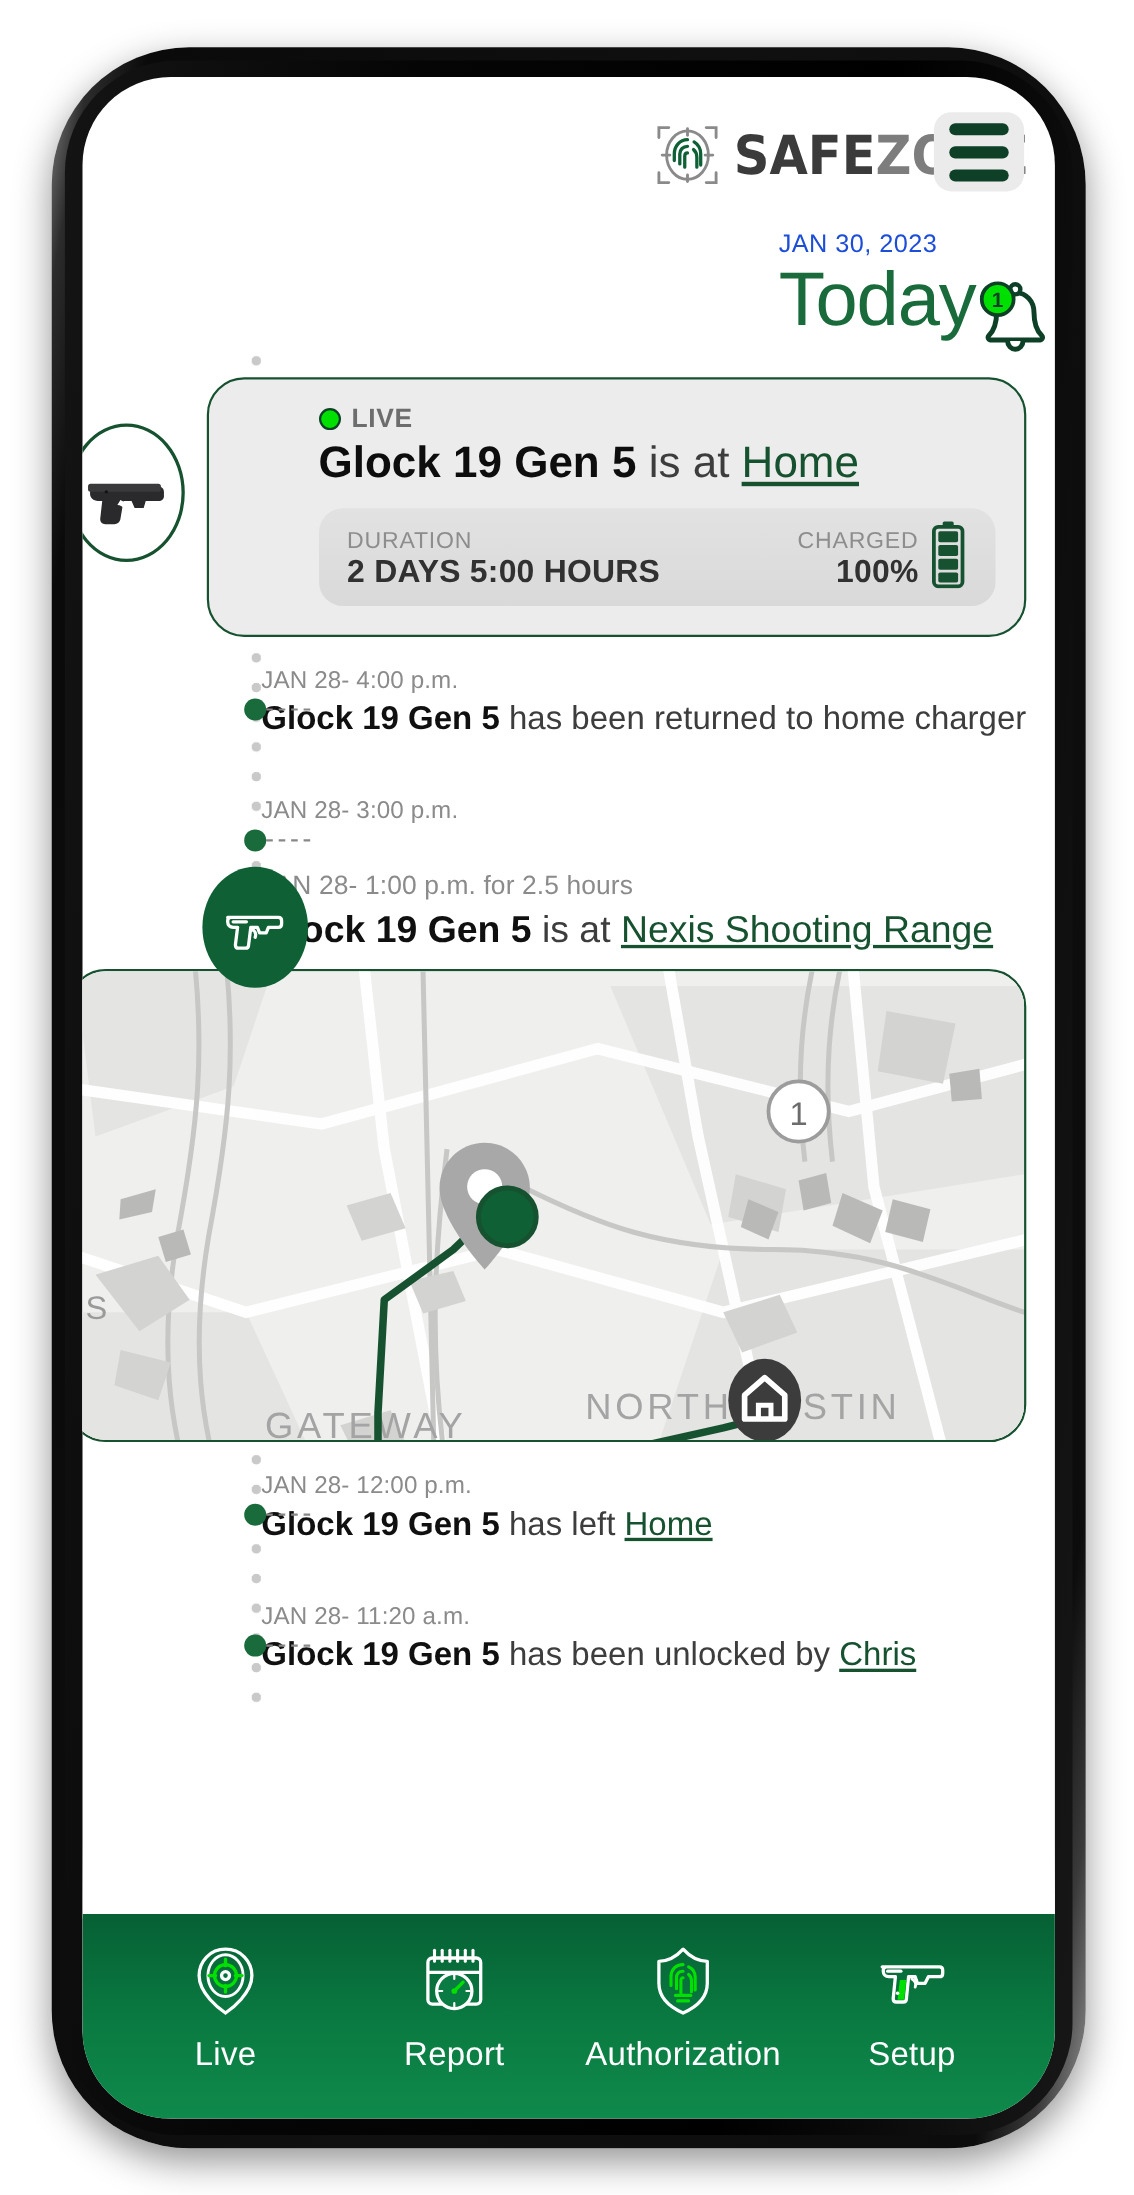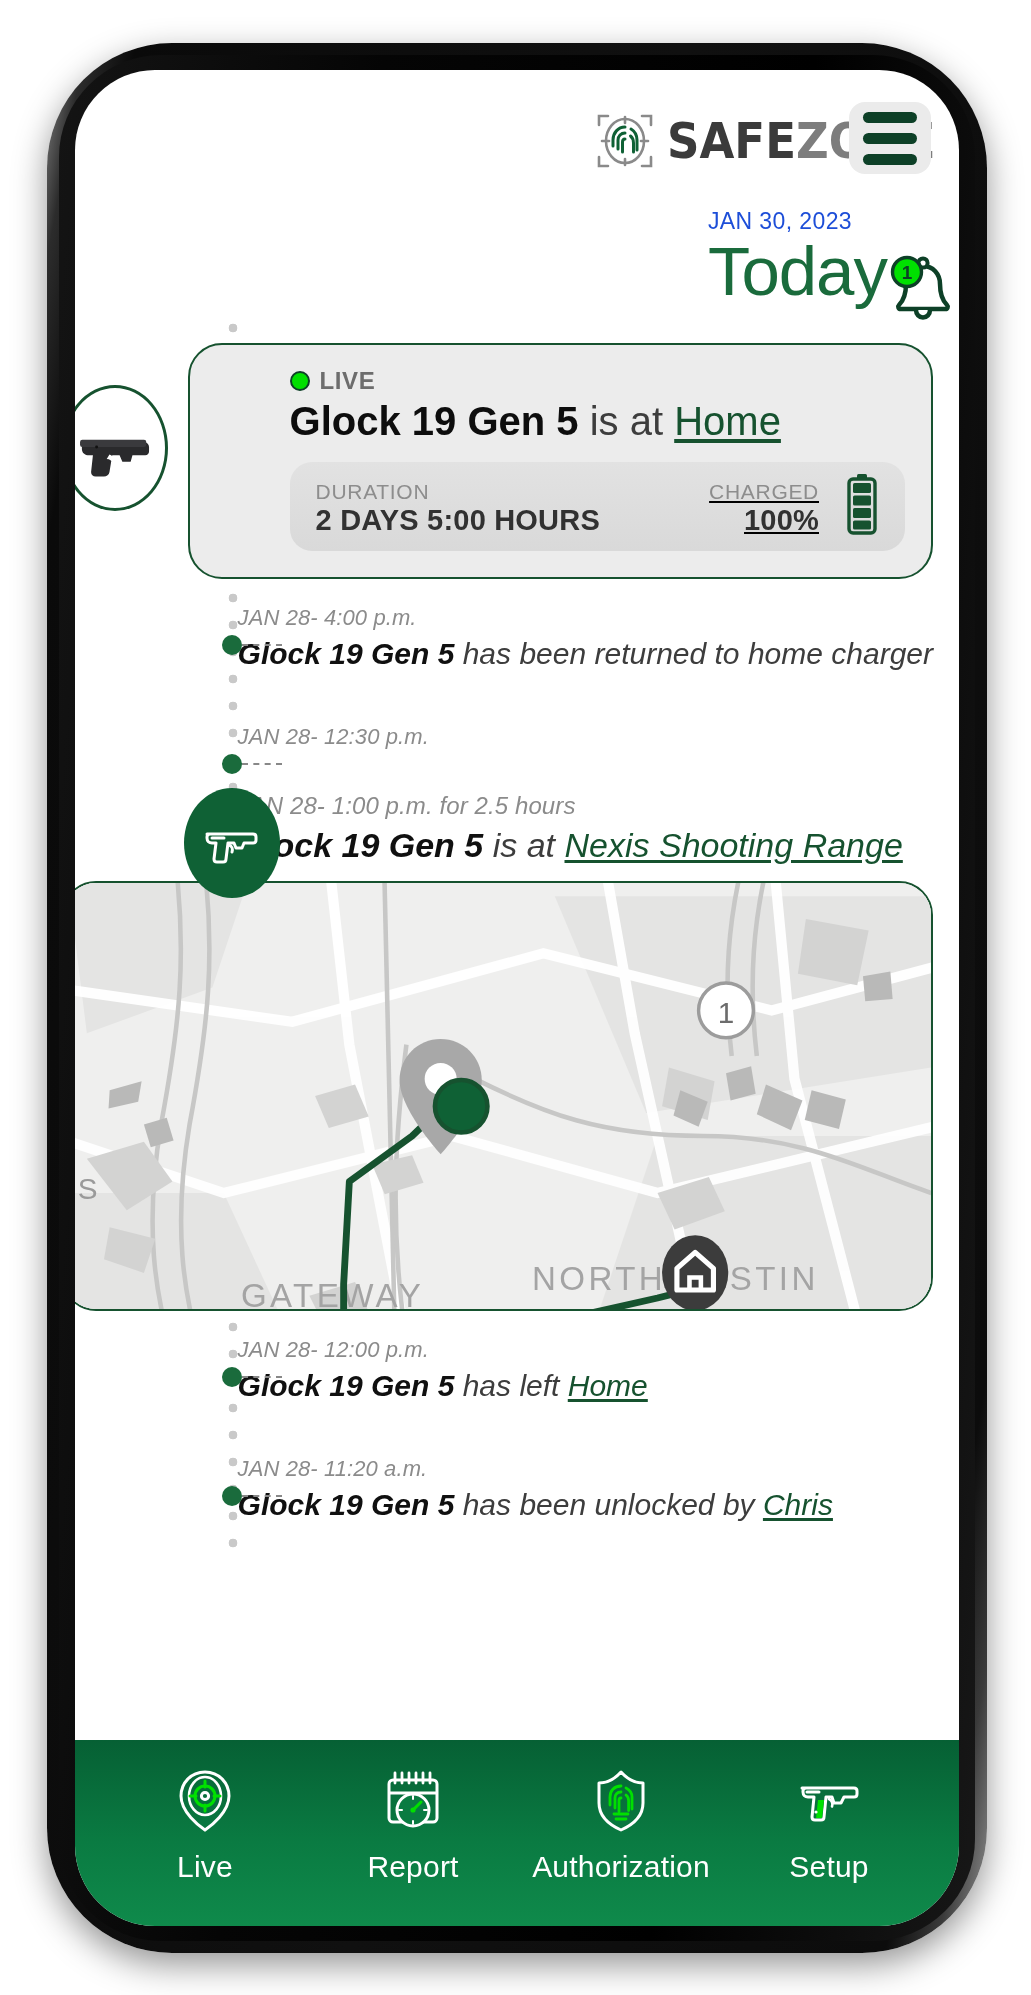--- a/index.html
+++ b/index.html
@@ -210,21 +210,21 @@
     margin-top: 16px;
     background: linear-gradient(180deg, #e2e2e2 0%, #d9d9d9 100%);
     border-radius: 22px;
     padding: 11px 26px 14px 26px;
     display: flex;
     justify-content: space-between;
     align-items: flex-end;
   }
   .stat-k { color: #8d8d8d; font-size: 21px; letter-spacing: .7px; font-weight: normal; }
   .stat-v { color: #313131; font-size: 29px; font-weight: bold; letter-spacing: .2px; }
-  .stat-right { text-align: right; display: flex; align-items: flex-end; gap: 26px; text-decoration: underline; }
+  .stat-right { text-align: right; display: flex; align-items: flex-end; gap: 10px; }
   .stat-right .labels { text-align: right; }
   .battery { width: 34px; height: 62px; margin-bottom: 2px; }
 
   .gun-avatar {
     position: absolute;
     left: 0; top: 42px;
     width: 106px; height: 126px;
     border-radius: 50%;
     background: #ffffff;
     border: 3px solid #16522f;
@@ -233,21 +233,20 @@
     z-index: 4;
   }
   .gun-avatar svg { width: 92px; height: 92px; }
 
   
   .evt {
     position: relative;
     margin: 0 26px 0 26px;
     padding: 26px 0 26px 176px;
     min-height: 80px;
-    font-style: italic;
   }
   .evt .node {
     position: absolute;
     left: 160px;
     top: 56px;
     width: 20px; height: 20px;
     border-radius: 50%;
     background: #1a6b3c;
     z-index: 3;
   }
@@ -449,21 +448,21 @@
             <div class="evt-time">JAN 28- 4:00 p.m.</div>
             <div class="evt-text">
               <span class="dev">Glock 19 Gen 5</span>
               <span>has been returned to home charger</span>
             </div>
           </div>
 
           <div class="evt">
             <span class="node"></span>
             <span class="dash"></span>
-            <div class="evt-time">JAN 28- 12:30 p.m.</div>
+            <div class="evt-time">JAN 28- 3:00 p.m.</div>
           </div>
 
           <div class="evt evt-feature">
             <span class="icon-node">
               <svg viewBox="0 0 62 62">
                 <g fill="none" stroke="#ffffff" stroke-width="3" stroke-linejoin="round" stroke-linecap="round">
                   <path d="M6 22 h46 c2 0 3 1 3 3 v3 c0 2 -1 3 -3 3 h-9 l-2 5 h-6 l-2 -5 h-6 l-2 16 c0 2 -1 3 -3 3 h-6 c-2 0 -3 -1 -3 -3 l2 -16 h-4 c-3 0 -5 -2 -5 -5 v-1 c0 -2 1 -3 3 -3 z"></path>
                   <path d="M11 26 h12"></path>
                   <path d="M28 33 c3 1 4 4 3 7"></path>
                 </g>

